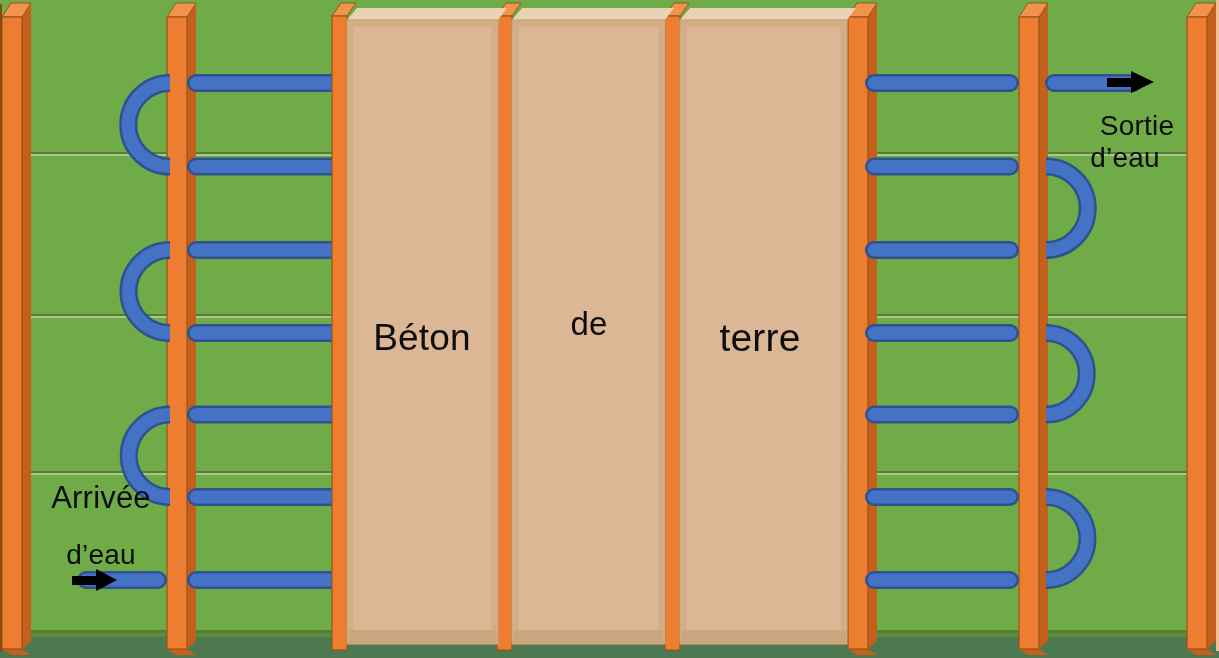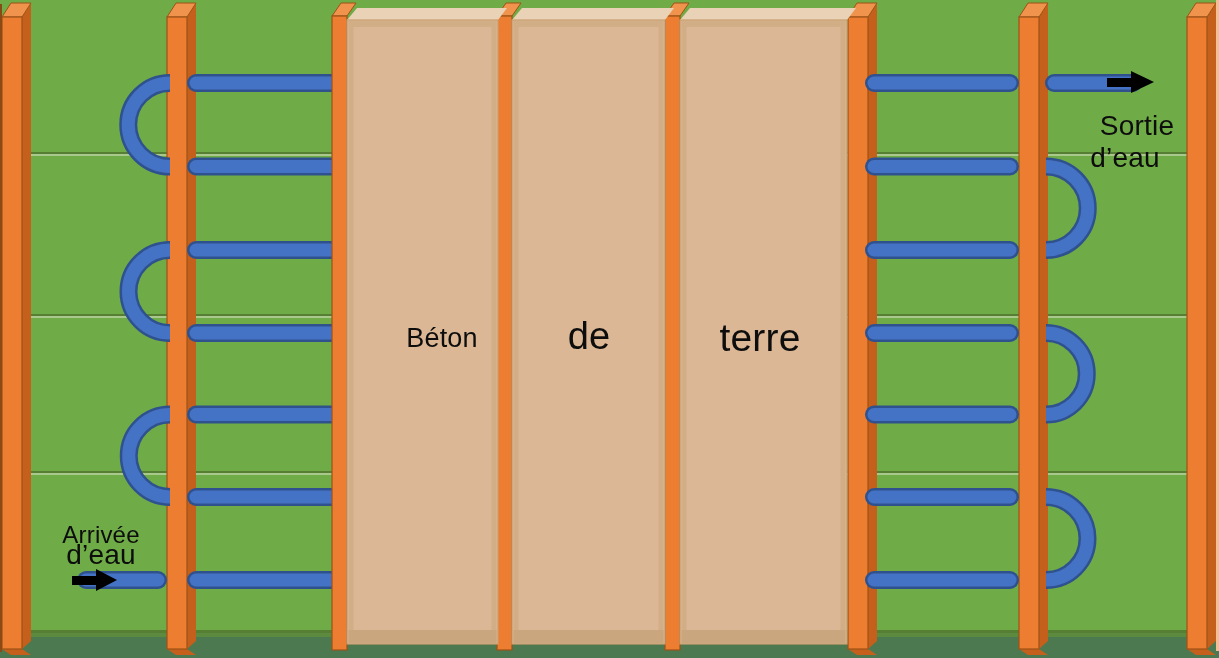--- a/index.html
+++ b/index.html
@@ -125,20 +125,20 @@
       <rect x="513.5" y="21" width="150" height="6" fill="#D2AE87"></rect>
       <rect x="513.5" y="630" width="150" height="13" fill="#C9A67E"></rect>
       <polygon points="680,20 690,8 856,8 847,20" fill="#E9D2B5"></polygon>
       <rect x="680" y="20" width="167" height="624" fill="#DBB795" stroke="#C79E71" stroke-width="1.2"></rect>
       <rect x="681.5" y="21" width="5" height="621" fill="#D2AE87"></rect>
       <rect x="840.5" y="21" width="5" height="621" fill="#D2AE87"></rect>
       <rect x="681.5" y="21" width="164" height="6" fill="#D2AE87"></rect>
       <rect x="681.5" y="630" width="164" height="13" fill="#C9A67E"></rect>
     </svg>
 
-  <div class="lbl io" style="left: 101px; top: 535px; font-size: 24px;">Arrivée</div>
+  <div class="lbl io" style="left: 101px; top: 498px; font-size: 31px;">Arrivée</div>
   <div class="lbl io" style="left: 101px; top: 555px; font-size: 28px;">d’eau</div>
   <div class="lbl io" style="left: 1127px; top: 126px; font-size: 28px; margin-left: 10px;">Sortie</div>
   <div class="lbl io" style="left: 1125px; top: 158px; font-size: 28px;">d’eau</div>
-  <div class="lbl wall" style="left: 422px; top: 338px; font-size: 27px; margin-left: 20px;">Béton</div>
-  <div class="lbl wall" style="left: 589px; top: 336px; font-size: 38px;">de</div>
+  <div class="lbl wall" style="left: 422px; top: 338px; font-size: 37px;">Béton</div>
+  <div class="lbl wall" style="left: 589px; top: 324px; font-size: 33px;">de</div>
   <div class="lbl wall" style="left: 760px; top: 338px; font-size: 39px;">terre</div>
 </div>
 
 </body></html>

